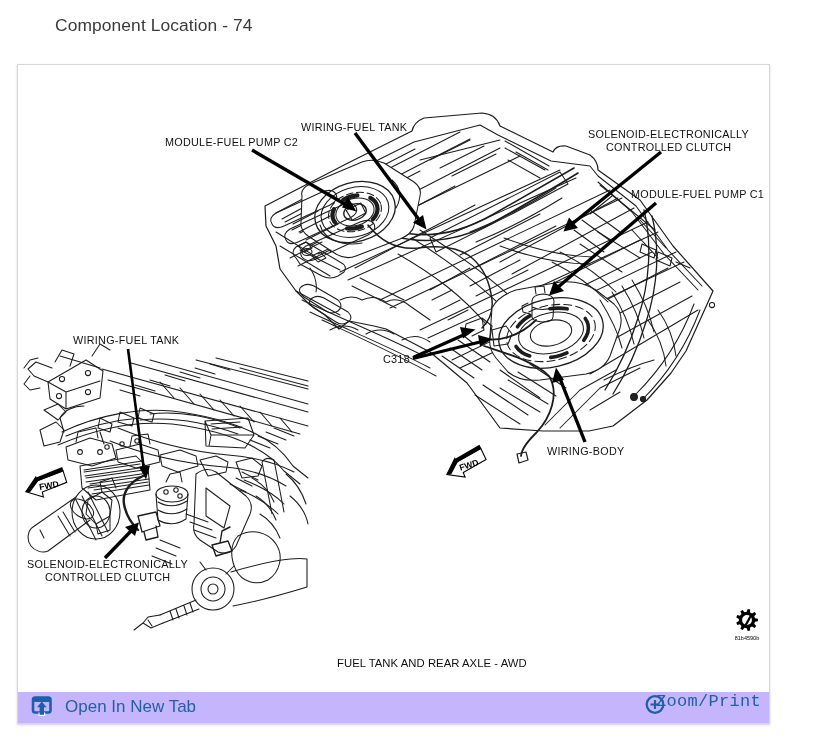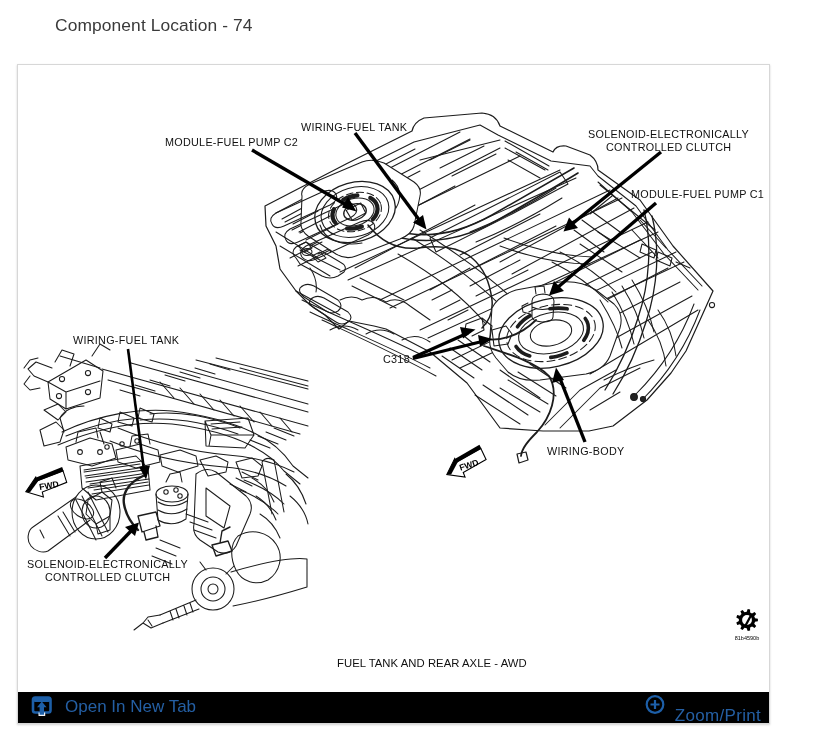--- a/index.html
+++ b/index.html
@@ -1,22 +1,22 @@
 <!DOCTYPE html>
 <html><head>
 <meta charset="utf-8">
 <style>
   html,body{margin:0;padding:0;background:#ffffff;width:816px;height:745px;overflow:hidden;}
   body{font-family:"Liberation Sans", sans-serif;position:relative;}
   .title{position:absolute;left:19px;top:15px;font-size:17.4px;color:#3a3a3a;letter-spacing:0.1px;margin-left:36px;}
   .panel{position:absolute;left:17px;top:64px;width:751px;height:658px;border:1px solid #d7d7d7;background:#ffffff;box-shadow:0 1px 2px rgba(0,0,0,0.18);}
   .canvasarea{position:absolute;left:0;top:0;width:751px;height:627px;background:#ffffff;}
-  .footer{position:absolute;left:0;top:627px;width:751px;height:31px;background:#000000;}
+  .footer{position:absolute;left:0;top:627px;width:751px;height:31px;background:#c4b5fd;}
   .openlink{position:absolute;left:47px;top:5px;font-size:17px;color:#245fa4;}
-  .zoomlink{position:absolute;right:8px;top:14px;font-size:17px;color:#245fa4;letter-spacing:0.3px;}
+  .zoomlink{position:absolute;right:8px;top:0;font-size:17px;color:#245fa4;letter-spacing:0.3px;font-family:Liberation Mono, monospace;}
   svg text{font-family:"Liberation Sans", sans-serif;}
 </style>
 </head>
 <body>
 
 <div class="title">Component Location - 74</div>
 
 <div class="panel">
   <div class="canvasarea"></div>
 

